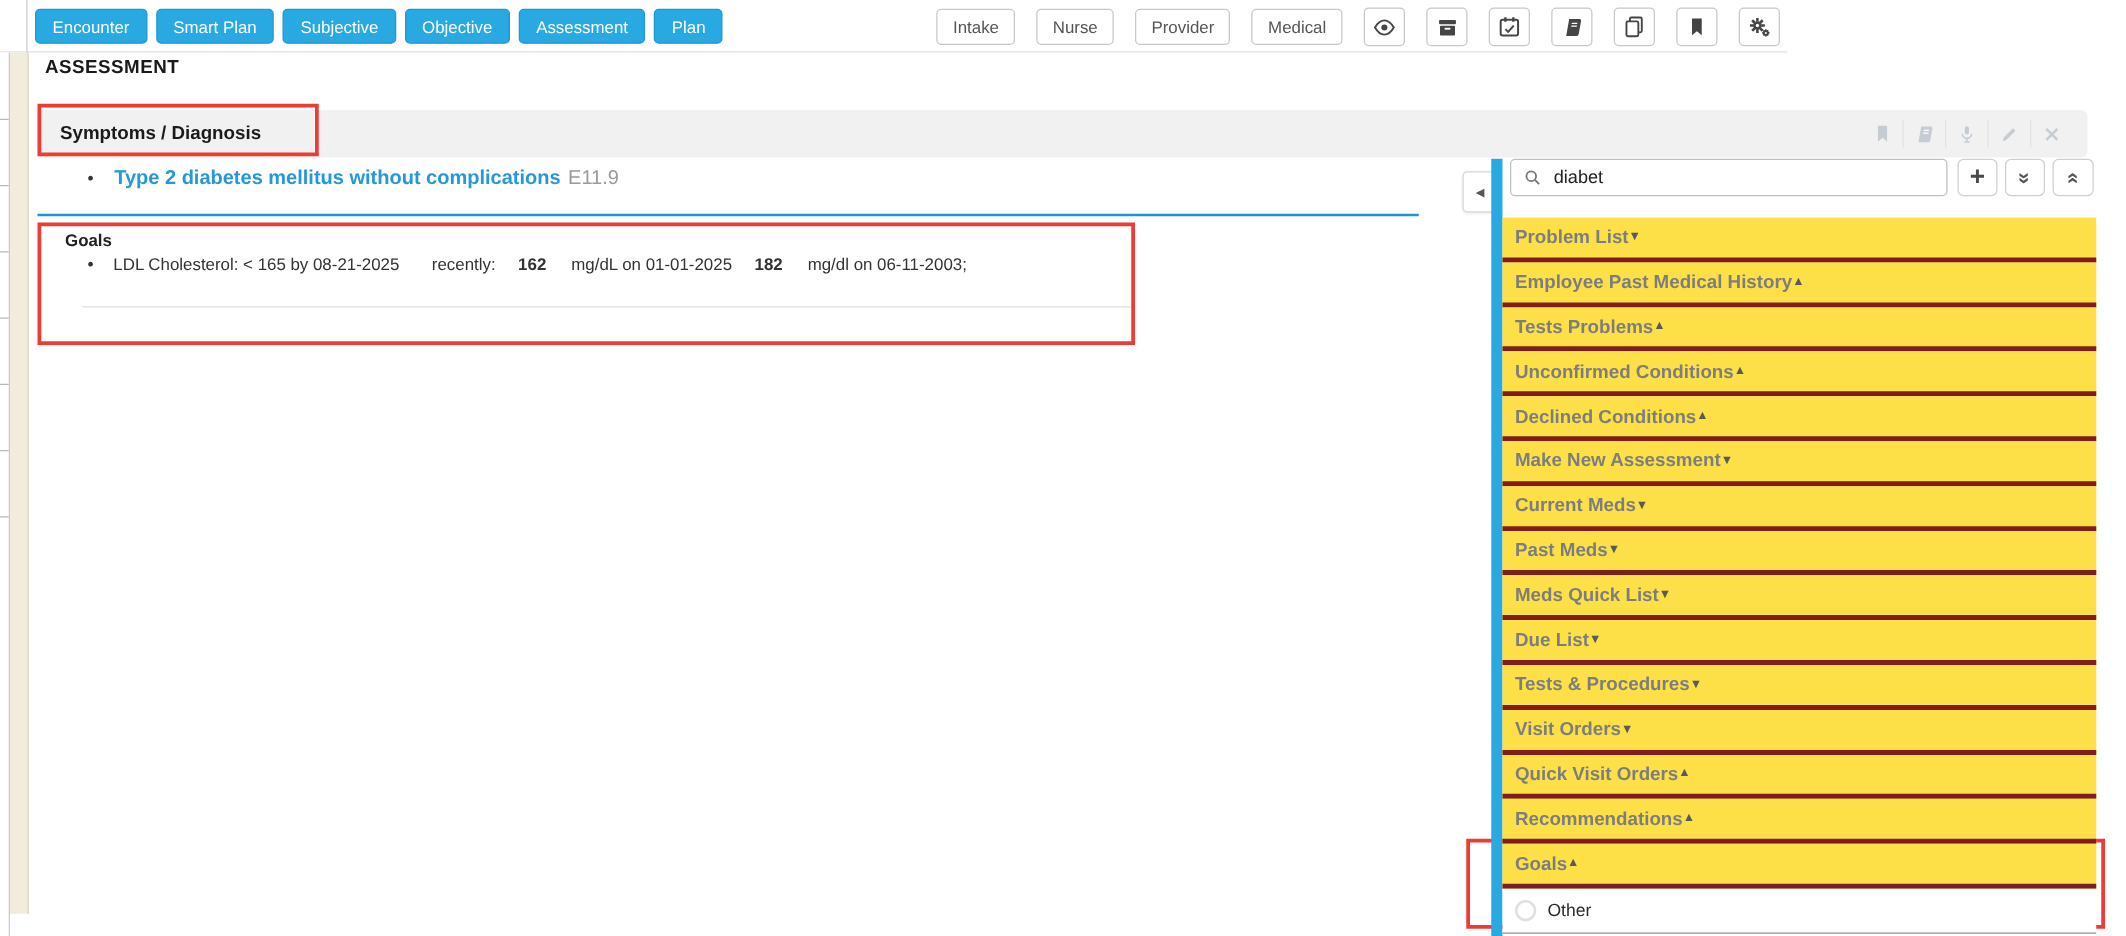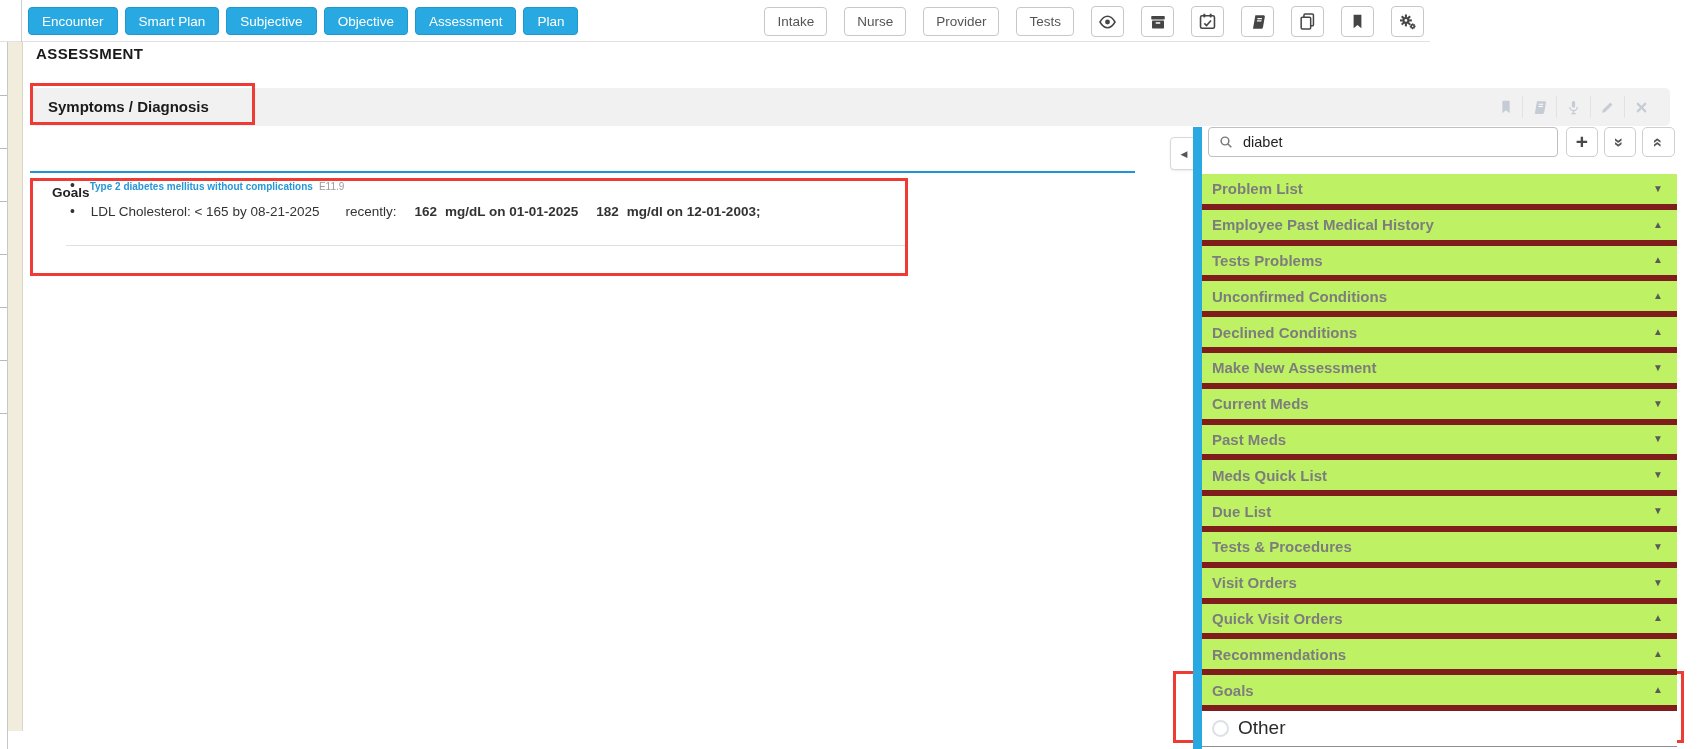--- a/index.html
+++ b/index.html
@@ -25,31 +25,31 @@
   .topleftline{position:absolute;left:21px;top:0;width:1px;height:42px;background:#cccccc;}
 
   
   .pagetitle{position:absolute;left:36px;top:45px;font-size:15px;font-weight:bold;color:#1a1a1a;letter-spacing:.4px;}
   .sectionbar{position:absolute;left:30px;top:88px;width:1640px;height:38px;background:#f1f1f2;border-radius:5px;}
   .sectiontitle{position:absolute;left:18px;top:10px;font-size:15px;font-weight:bold;color:#1a1a1a;}
   .sectionicons{position:absolute;right:12px;top:7px;display:flex;align-items:center;color:#c6ccd4;}
   .sicell{width:33px;height:24px;display:flex;align-items:center;justify-content:center;cursor:pointer;}
   .sidiv{width:1px;height:22px;background:#dfe2e6;}
 
-  .dxrow{position:absolute;left:70px;top:134px;font-size:10px;margin-top:43px;}
+  .dxrow{position:absolute;left:70px;top:134px;font-size:16px;}
   .bullet::before{content:"\2022";color:#333;margin-right:12px;font-size:14px;}
   .dxname{color:#2697d8;font-weight:bold;}
   .dxcode{color:#9b9b9b;margin-left:6px;}
   .blueline{position:absolute;left:30px;top:171px;width:1105px;height:2px;background:#1d96d6;}
 
   .goalstitle{position:absolute;left:52px;top:185px;font-size:13.5px;font-weight:bold;color:#222;}
   .goalrow{position:absolute;left:70px;top:203px;font-size:13.5px;color:#333;}
   .grecently{margin-left:26px;}
   .gb{font-weight:bold;margin-left:18px;}
-  .gu{margin-left:8px;font-weight:bold;}
+  .gu{margin-left:20px;}
   .goaldivider{position:absolute;left:66px;top:245px;width:840px;height:1px;background:#e0e0e0;}
 
   
   .redbox{position:absolute;border:3px solid #ee3b33;pointer-events:none;}
   .red1{left:30px;top:83px;width:219px;height:36px;}
   .red2{left:30px;top:178px;width:872px;height:92px;}
   .red3{left:1173px;top:671px;width:505px;height:66px;}
 
   
   .collapsebtn{position:absolute;left:1170px;top:137px;width:26px;height:31px;background:#fff;border:1px solid #d8d8d8;
@@ -62,48 +62,48 @@
   .searchicon{position:absolute;left:10px;top:7px;color:#777;}
   .sqbtn{position:absolute;top:127px;height:30px;background:#fff;border:1px solid #cfcfcf;border-radius:5px;
          display:flex;align-items:center;justify-content:center;color:#4a4a4a;cursor:pointer;box-sizing:border-box;}
   .plusbtn{left:1566px;width:32px;font-size:21px;font-weight:bold;padding-bottom:2px;}
   .dchev{left:1604px;width:32px;}
   .uchev{left:1642px;width:33px;}
   .chevglyph{display:inline-block;font-size:17px;font-weight:bold;color:#555;line-height:1;}
   .rot90{transform:rotate(90deg);}
 
   .slist{position:absolute;left:1202px;top:174px;width:475px;}
-  .srow{height:35.8px;box-sizing:border-box;border-bottom:6px solid #7f1d1d;display:flex;align-items:center;
-        justify-content:space-between;padding:0 14px 0 10px;cursor:pointer;background:#bef264;}
+  .srow{height:35.8px;box-sizing:border-box;border-bottom:4px solid #7f1d1d;display:flex;align-items:center;
+        padding:0 14px 0 10px;cursor:pointer;background:#fde047;}
   .slabel{font-size:15px;font-weight:bold;color:#7d7d7d;}
   .schev{font-size:10px;color:#5a5a5a;line-height:1;}
   .otherrow{height:35.8px;box-sizing:border-box;border-bottom:1px solid #8f8f8f;display:flex;align-items:center;
             padding:0 10px;cursor:pointer;background:#fff;}
   .radio{width:13px;height:13px;border:2px solid #dde1e6;border-radius:50%;margin-right:9px;flex:0 0 auto;}
-  .otherlabel{font-size:19px;color:#2b2b2b;}
+  .otherlabel{font-size:14px;color:#2b2b2b;}
 </style>
 </head>
 <body>
 
 <div id="app">
 
   <div class="topbar">
     <div class="navgrp">
       <button class="bluebtn">Encounter</button>
       <button class="bluebtn">Smart Plan</button>
       <button class="bluebtn">Subjective</button>
       <button class="bluebtn">Objective</button>
       <button class="bluebtn">Assessment</button>
       <button class="bluebtn">Plan</button>
     </div>
     <div class="rightgrp">
       <button class="whitebtn">Intake</button>
       <button class="whitebtn">Nurse</button>
       <button class="whitebtn">Provider</button>
-      <button class="whitebtn">Tests</button>
+      <button class="whitebtn">Medical</button>
 
       <button class="iconbtn" title="">
         <svg width="20" height="20" viewBox="0 0 24 24">
             <path d="M2.5 12C5.5 6.8 8.5 4.8 12 4.8s6.5 2 9.5 7.2c-3 5.2-6 7.2-9.5 7.2s-6.5-2-9.5-7.2z" fill="none" stroke="currentColor" stroke-width="1.9"></path>
             <circle cx="12" cy="12" r="3.1" fill="currentColor"></circle>
           </svg>
       </button>
       <button class="iconbtn">
         <svg width="18" height="18" viewBox="0 0 24 24">
             <rect x="3" y="4" width="18" height="4.5" rx="1" fill="currentColor"></rect>
@@ -225,21 +225,21 @@
     </div>
   </div>
 
   <div class="dxrow bullet">
     <span class="dxname">Type 2 diabetes mellitus without complications</span><span class="dxcode">E11.9</span>
   </div>
   <div class="blueline"></div>
 
   <div class="goalstitle">Goals</div>
   <div class="goalrow bullet">
-    <span>LDL Cholesterol: &lt; 165 by 08-21-2025</span><span class="grecently">recently:</span><span class="gb">162</span><span class="gu">mg/dL on 01-01-2025</span><span class="gb">182</span><span class="gu">mg/dl on 12-01-2003;</span>
+    <span>LDL Cholesterol: &lt; 165 by 08-21-2025</span><span class="grecently">recently:</span><span class="gb">162</span><span class="gu">mg/dL on 01-01-2025</span><span class="gb">182</span><span class="gu">mg/dl on 06-11-2003;</span>
   </div>
   <div class="goaldivider"></div>
 
   <div class="redbox red1"></div>
   <div class="redbox red2"></div>
   <div class="redbox red3"></div>
 
   <div class="collapsebtn">
       <span>◀</span>
     </div>

